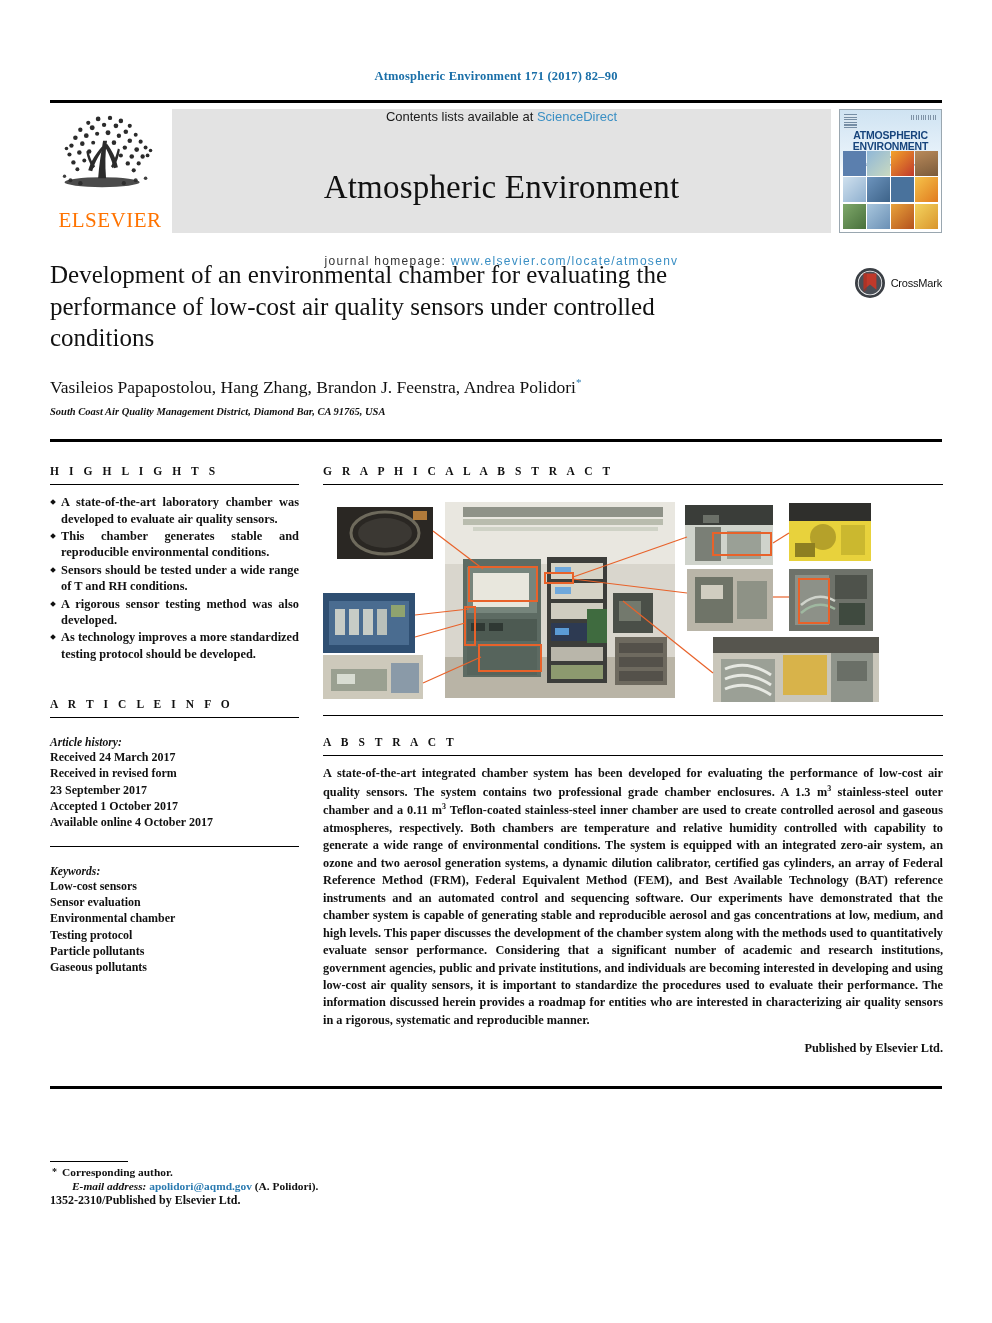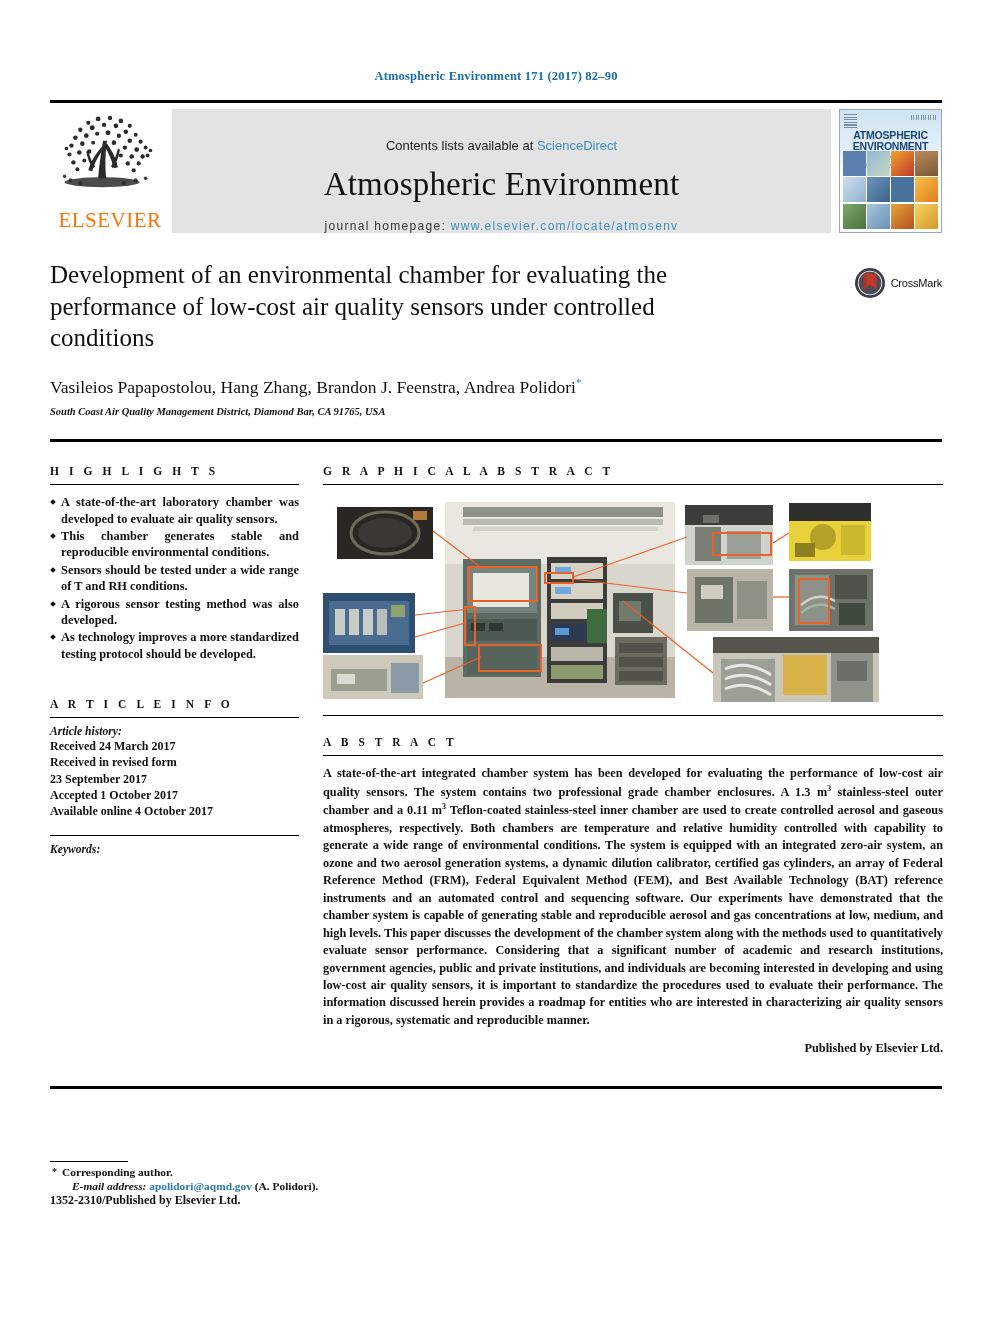--- a/index.html
+++ b/index.html
@@ -59,22 +59,23 @@
     color: #ff7300;
     margin-top: 10px;
     font-weight: normal;
   }
   .masthead-center {
     flex: 1 1 auto;
     background: #e3e3e3;
     display: flex;
     flex-direction: column;
     align-items: center;
-    justify-content: flex-end;
+    justify-content: space-between;
     margin-left: 2px;
+    gap: 32px;
   }
   .contents-line {
     font-family: "Liberation Sans", sans-serif;
     font-size: 13px;
     color: #1a1a1a;
     margin-bottom: 13px;
   }
   .contents-line .sd-link { color: #3a8fc4; }
   .journal-name {
     font-family: "Liberation Serif", serif;
@@ -245,21 +246,21 @@
     height: 4px;
     background: #111;
     transform: rotate(45deg);
   }
 
   .ai-label {
     font-family: "Liberation Serif", serif;
     font-style: italic;
     font-weight: bold;
     font-size: 11.6px;
-    margin-top: 7px;
+    margin-top: 18px;
     color: #111;
   }
   .ai-lines {
     font-family: "Liberation Serif", serif;
     font-weight: bold;
     font-size: 12px;
     line-height: 1.36;
     color: #111;
   }
   .kw-rule {
@@ -500,20 +501,28 @@
       <div class="ai-lines">
         <div>Received 24 March 2017</div>
         <div>Received in revised form</div>
         <div>23 September 2017</div>
         <div>Accepted 1 October 2017</div>
         <div>Available online 4 October 2017</div>
       </div>
 
       <div class="kw-rule"></div>
       <div class="ai-label">Keywords:</div>
+      <div class="ai-lines">
+        <div>Low-cost sensors</div>
+        <div>Sensor evaluation</div>
+        <div>Environmental chamber</div>
+        <div>Testing protocol</div>
+        <div>Particle pollutants</div>
+        <div>Gaseous pollutants</div>
+      </div>
     </div>
 
     <div class="col-right">
 
       <div class="sec-head">G R A P H I C A L   A B S T R A C T</div>
       <div class="sec-rule"></div>
 
       <div class="ga-figure">
         <svg class="ga-canvas" width="620" height="205" viewBox="0 0 620 205">
           <rect x="0" y="0" width="620" height="205" fill="#ffffff"></rect>

